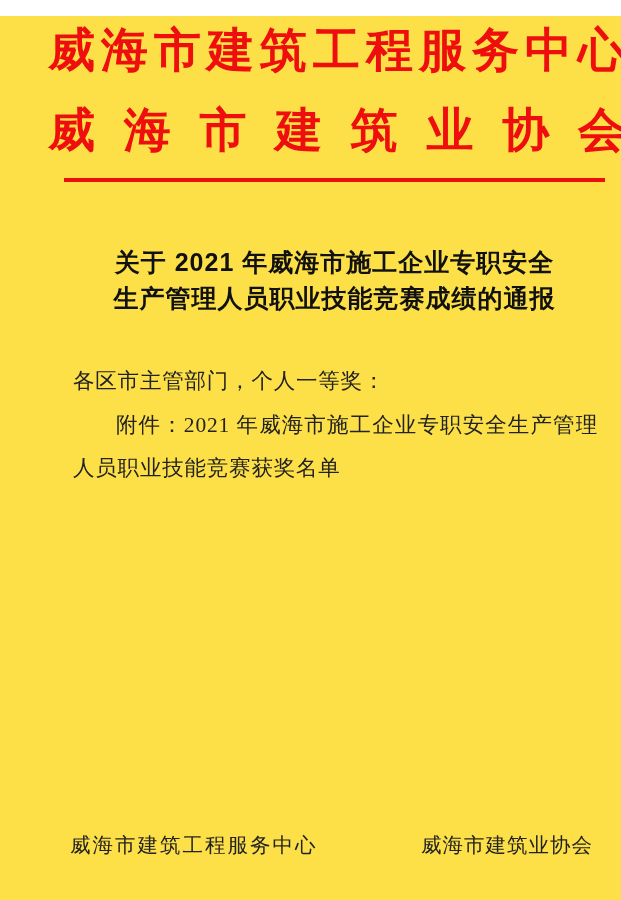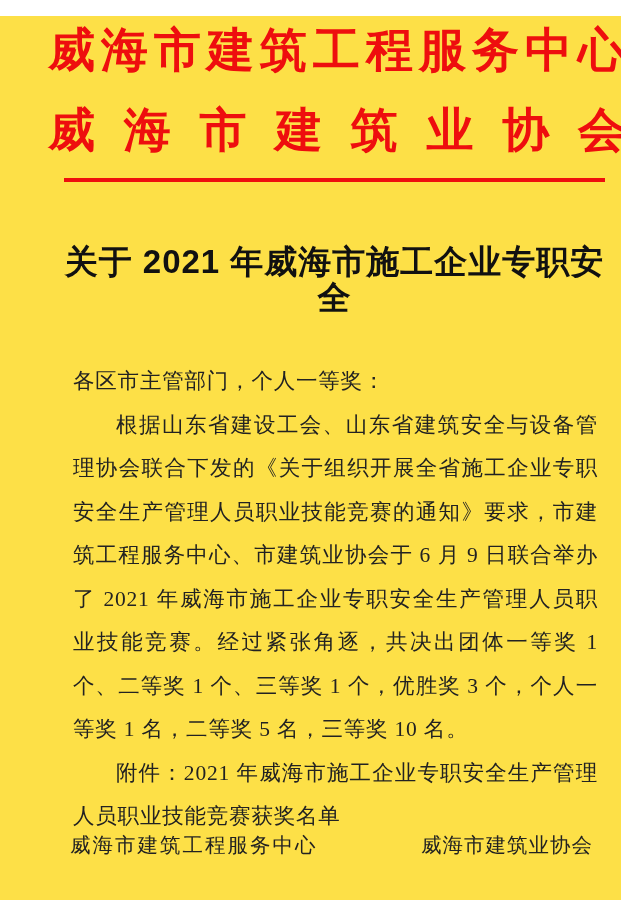--- a/index.html
+++ b/index.html
@@ -40,21 +40,21 @@
     height: 4px;
     background: #ee0e0e;
   }
 
   
   .doc-title {
     margin-top: 62px;
     text-align: center;
     font-family: "Liberation Sans", sans-serif;
     font-weight: bold;
-    font-size: 33px;
+    font-size: 25px;
     line-height: 36px;
     color: #111;
     letter-spacing: 1px;
   }
 
   
   .doc-body {
     margin-top: 44px;
     padding: 0 23px 0 25px;
     font-size: 21.5px;
@@ -100,25 +100,25 @@
 <div class="page">
 
   <div class="letterhead">
     <div class="org-line">威海市建筑工程服务中心</div>
     <div class="org-line second">威海市建筑业协会</div>
     <div class="red-rule"></div>
   </div>
 
   <div class="doc-title">
     <div>关于 2021 年威海市施工企业专职安全</div>
+    <div>生产管理人员职业技能竞赛成绩的通报</div>
   </div>
 
   <div class="doc-body">
     <p>各区市主管部门，个人一等奖：</p>
-    <p class="indent">根据山东省建设工会、山东省建筑安全与设备管理协会联合下发的《关于组织开展全省施工企业专职安全生产管理人员职业技能竞赛的通知》要求，市建筑工程服务中心、市建筑业协会于 6 月 9 日联合举办了 2021 年威海市施工企业专职安全生产管理人员职业技能竞赛。经过紧张角逐，共决出团体一等奖 1 个、二等奖 1 个、三等奖 1 个，优胜奖 3 个，个人一等奖 1 名，二等奖 5 名，三等奖 10 名。</p>
     <p class="indent">附件：2021 年威海市施工企业专职安全生产管理人员职业技能竞赛获奖名单</p>
   </div>
 
   <div class="signatures">
     <div class="sig-left">威海市建筑工程服务中心</div>
     <div class="sig-right">
       <div>威海市建筑业协会</div>
     </div>
   </div>
 

